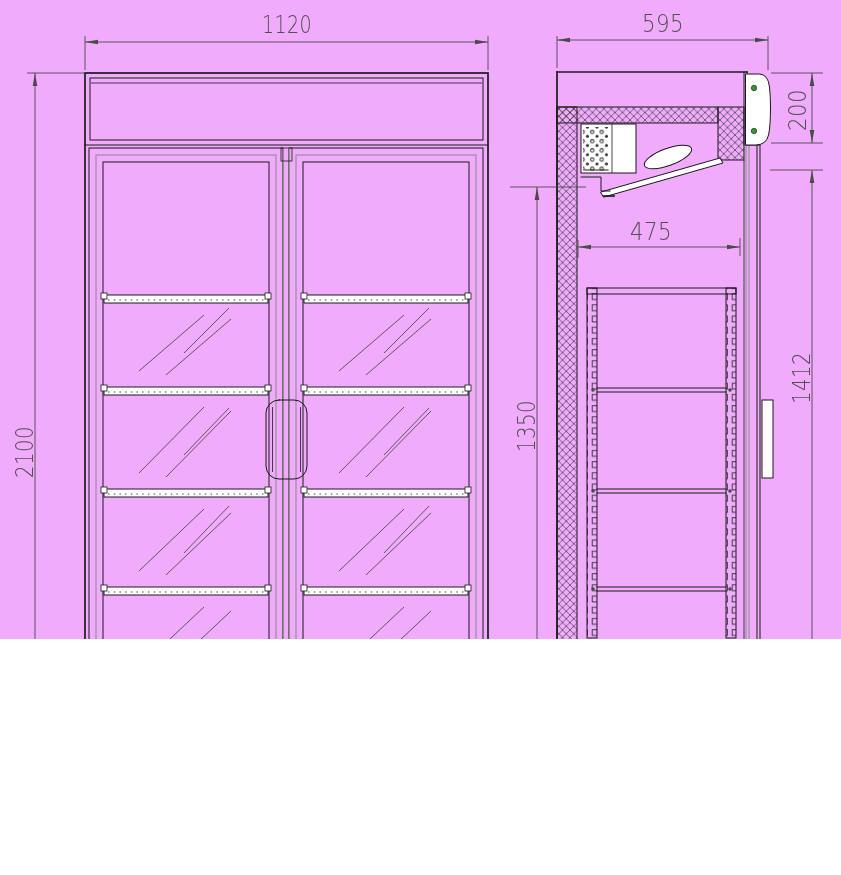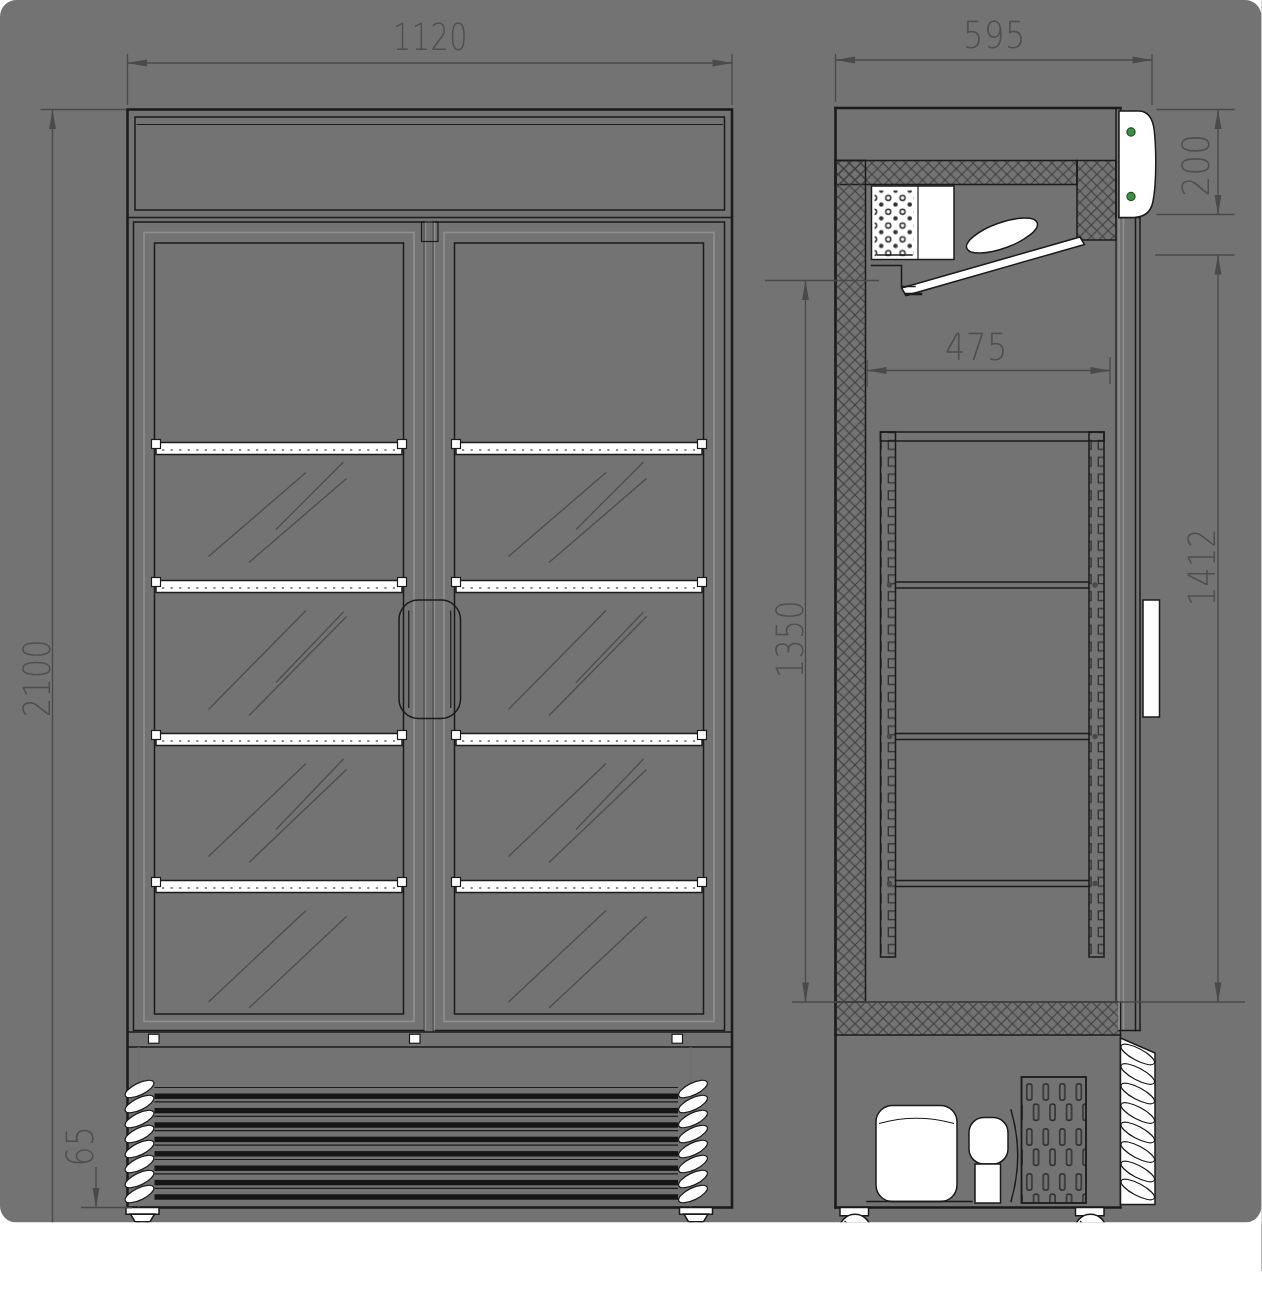--- a/index.html
+++ b/index.html
@@ -1,17 +1,17 @@
 <!DOCTYPE html>
 <html><head>
 <meta charset="utf-8">
 <style>
   html,body{margin:0;padding:0;background:#fff;}
-  .page{position:relative;width:841px;height:815px;background:#737373;overflow:hidden;
-        font-family:"DejaVu Sans",sans-serif;border-radius:11px;}
+  .page{position:relative;width:841px;height:639px;background:#f0abfc;overflow:hidden;
+        font-family:"DejaVu Sans",sans-serif;}
   svg{display:block}
   
   .ol{stroke:#1b1b1b;fill:none;stroke-width:1.7;stroke-linecap:square}
   .ml{stroke:#1b1b1b;fill:none;stroke-width:1;stroke-linecap:square}
   .ll{stroke:#1b1b1b;fill:none;stroke-width:0.8}
   .gl{stroke:#8f8f8f;fill:none;stroke-width:1.1}
   .tg{stroke:#6f6f6f;fill:none;stroke-width:0.8}
   .rl{stroke:#4e4e4e;fill:none;stroke-width:0.9}
   .dim{stroke:#4a4a4a;fill:none;stroke-width:0.9;stroke-linecap:butt}
   .dimf{fill:#4a4a4a;stroke:none}

